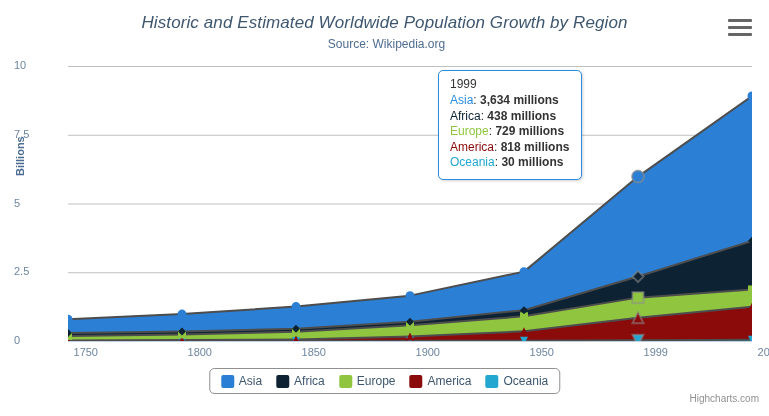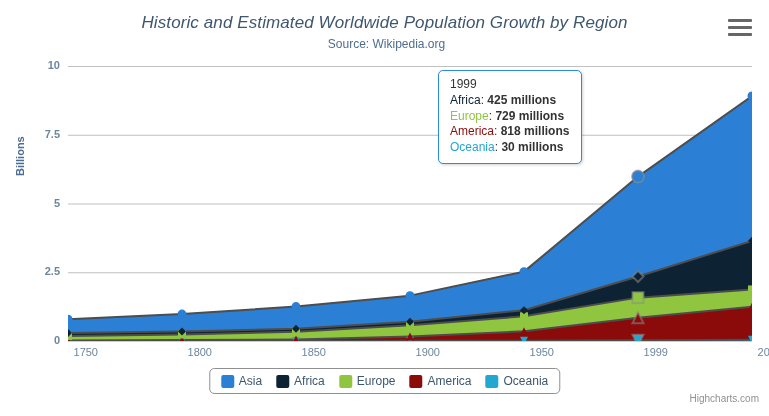--- a/index.html
+++ b/index.html
@@ -30,22 +30,22 @@
   #context-button .bar.b2{top:9px;}
   #context-button .bar.b3{top:16px;}
 
   
   
   #plot-area{position:absolute;left:68px;top:66px;width:684px;height:275px;}
   #svg-plot{position:absolute;left:0;top:0;}
 
   
   .ytick-label{
-    position:absolute;right:0;width:46px;text-align:right;
-    font-size:11px;color:#6D869F;line-height:11px;font-weight:bold;
+    position:absolute;right:0;width:46px;
+    font-size:11px;color:#6D869F;line-height:11px;
   }
   #y-axis-title{
     position:absolute;left:14px;top:176px;
     font-size:11px;font-weight:bold;color:#4C6C92;
     transform:rotate(-90deg);transform-origin:0 0;white-space:nowrap;
   }
 
   
   #x-axis-line{position:absolute;left:68px;top:341px;width:684px;height:1px;background:#C0D0E0;}
   .xtick-label{
@@ -178,21 +178,22 @@
       <div class="xtick-label" style="left: 296px;">1850</div>
       <div class="xtick-label" style="left: 410px;">1900</div>
       <div class="xtick-label" style="left: 524px;">1950</div>
       <div class="xtick-label" style="left: 638px;">1999</div>
       <div class="xtick-label" style="left: 752px;">2050</div>
     </div>
 
   <div id="tooltip">
     <div id="tooltip-header">1999</div>
     <div id="tooltip-rows">
-        <div class="tt-row"><span class="tt-name" style="color: rgb(13, 35, 52);">Africa</span><span>: </span><span class="tt-val">425 millions</span></div>
+        <div class="tt-row"><span class="tt-name" style="color: rgb(43, 140, 222);">Asia</span><span>: </span><span class="tt-val">3,634 millions</span></div>
+        <div class="tt-row"><span class="tt-name" style="color: rgb(13, 35, 52);">Africa</span><span>: </span><span class="tt-val">438 millions</span></div>
         <div class="tt-row"><span class="tt-name" style="color: rgb(144, 198, 63);">Europe</span><span>: </span><span class="tt-val">729 millions</span></div>
         <div class="tt-row"><span class="tt-name" style="color: rgb(139, 10, 10);">America</span><span>: </span><span class="tt-val">818 millions</span></div>
         <div class="tt-row"><span class="tt-name" style="color: rgb(34, 167, 208);">Oceania</span><span>: </span><span class="tt-val">30 millions</span></div>
       </div>
   </div>
 
   <div id="legend">
       <div class="legend-item">
         <span class="legend-swatch" style="background: rgb(43, 127, 212);"></span>
         <span class="legend-label">Asia</span>

